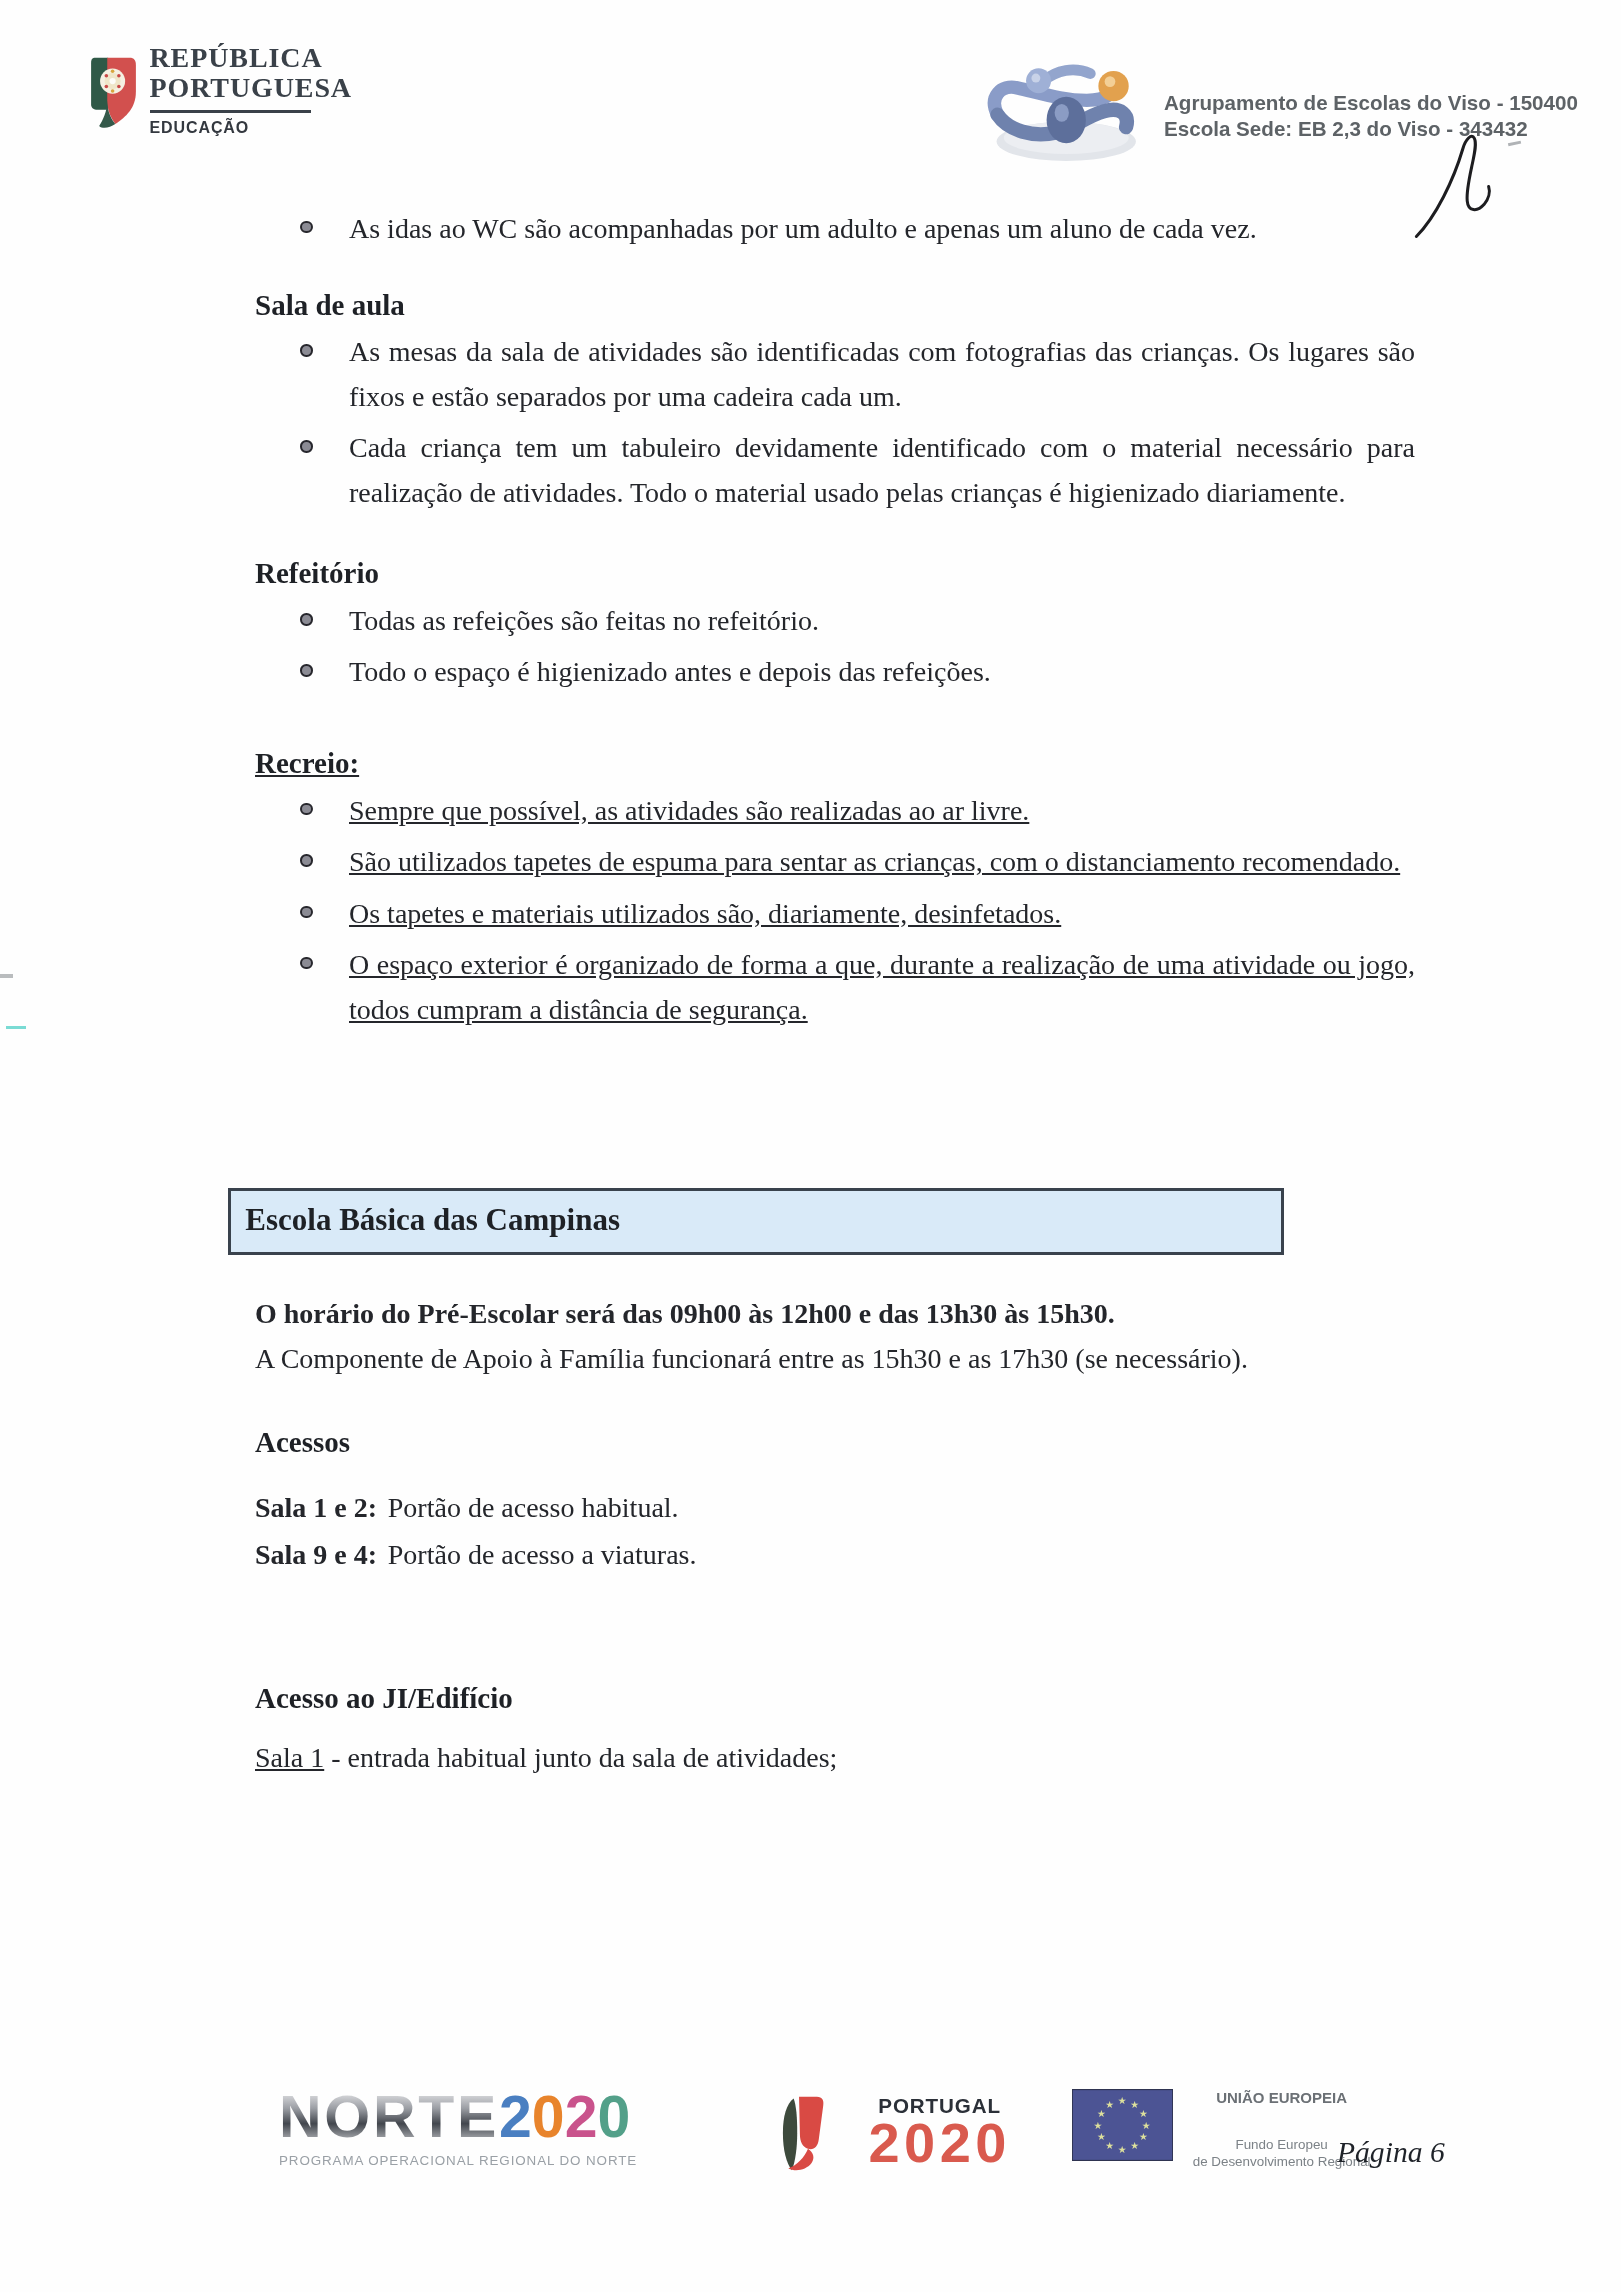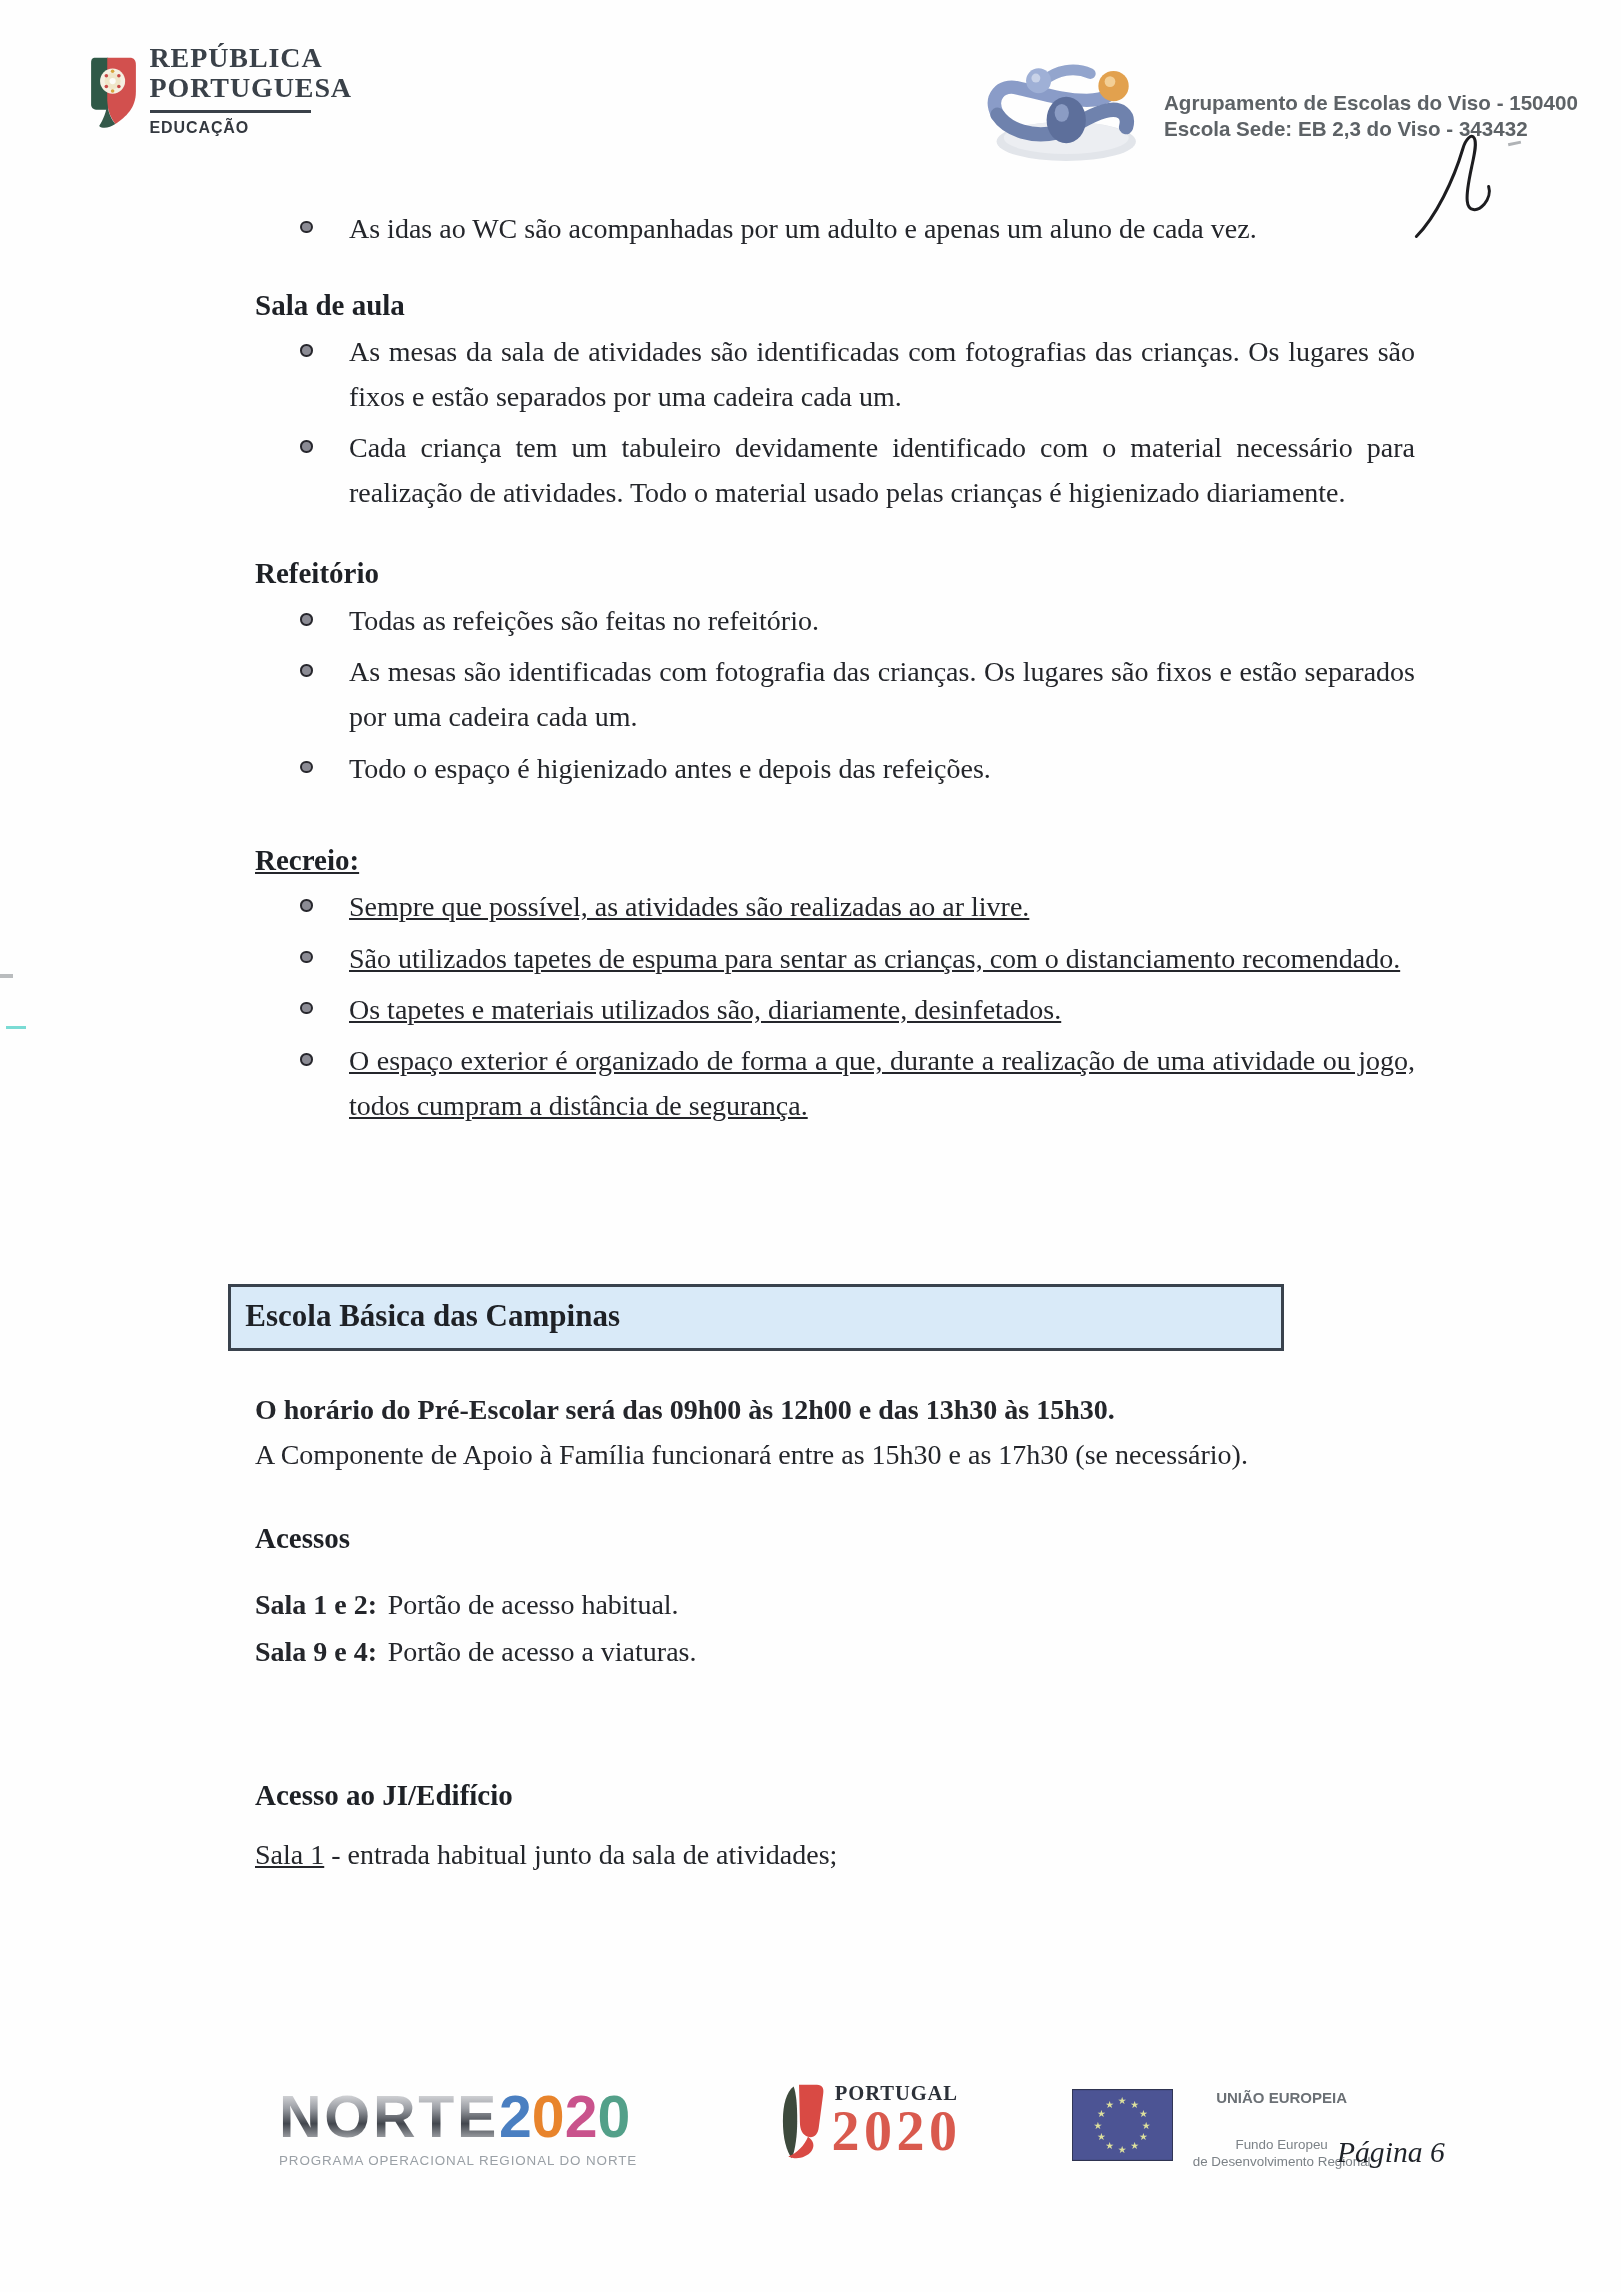--- a/index.html
+++ b/index.html
@@ -53,21 +53,21 @@
   .norte-line { display:flex; align-items:flex-end; }
   .norte-brand {
     font-size:59px; font-weight:800; letter-spacing:2.7px; line-height:56px;
     background:linear-gradient(180deg,#ececee 0%,#9a9da3 35%,#42464d 62%,#c8cacd 100%);
     -webkit-background-clip:text; background-clip:text; color:transparent;
   }
   .norte-digit { font-size:59px; font-weight:800; line-height:56px; }
   .nd0 { color:#4a7fc1; } .nd1 { color:#e8842c; } .nd2 { color:#c9538c; } .nd3 { color:#53a089; }
   .norte-sub { margin-top:8px; font-size:13.4px; color:#9aa0a6; letter-spacing:0.9px; }
 
-  .ptlogo { position:absolute; left:781px; top:1px; display:flex; font-family:Liberation Serif, serif; }
+  .ptlogo { position:absolute; left:781px; top:13px; display:flex; font-family:Liberation Sans, sans-serif;gap:37px; }
   .pt-text { margin-left:5.4px; }
   .pt-brand { font-size:20.6px; font-weight:bold; color:#2b3038; letter-spacing:0.9px; line-height:21.5px; }
   .pt-year { font-size:56px; font-weight:bold; color:#d95a4e; letter-spacing:4.5px; line-height:52px; }
 
   .eu { position:absolute; left:1072px; top:7.2px; display:flex; font-family:"Liberation Sans", sans-serif; }
   .eu-texts { margin-left:19.7px; }
   .eu-title { font-size:15px; font-weight:bold; color:#6b7075; }
   .eu-fund { margin-top:30px; font-size:13.4px; color:#7c8287; line-height:17px; }
   .pagenum { position:absolute; left:1337px; top:54px; font-family:"Liberation Serif", serif;
              font-style:italic; font-size:29.6px; color:#1f2329; }
@@ -139,21 +139,20 @@
       <ul class="bullets">
         <li>As mesas da sala de atividades são identificadas com fotografias das crianças. Os lugares são fixos e estão separados por uma cadeira cada um.</li>
         <li>Cada criança tem um tabuleiro devidamente identificado com o material necessário para realização de atividades. Todo o material usado pelas crianças é higienizado diariamente.</li>
       </ul>
     </section>
 
     <section class="sec-refe">
       <h3 class="sec">Refeitório</h3>
       <ul class="bullets">
         <li>Todas as refeições são feitas no refeitório.</li>
-        <li>As mesas são identificadas com fotografia das crianças. Os lugares são fixos e estão separados por uma cadeira cada um.</li>
         <li>Todo o espaço é higienizado antes e depois das refeições.</li>
       </ul>
     </section>
 
     <section class="sec-recr">
       <h3 class="sec">Recreio:</h3>
       <ul class="bullets">
         <li>Sempre que possível, as atividades são realizadas ao ar livre.</li>
         <li>São utilizados tapetes de espuma para sentar as crianças, com o distanciamento recomendado.</li>
         <li>Os tapetes e materiais utilizados são, diariamente, desinfetados.</li>

